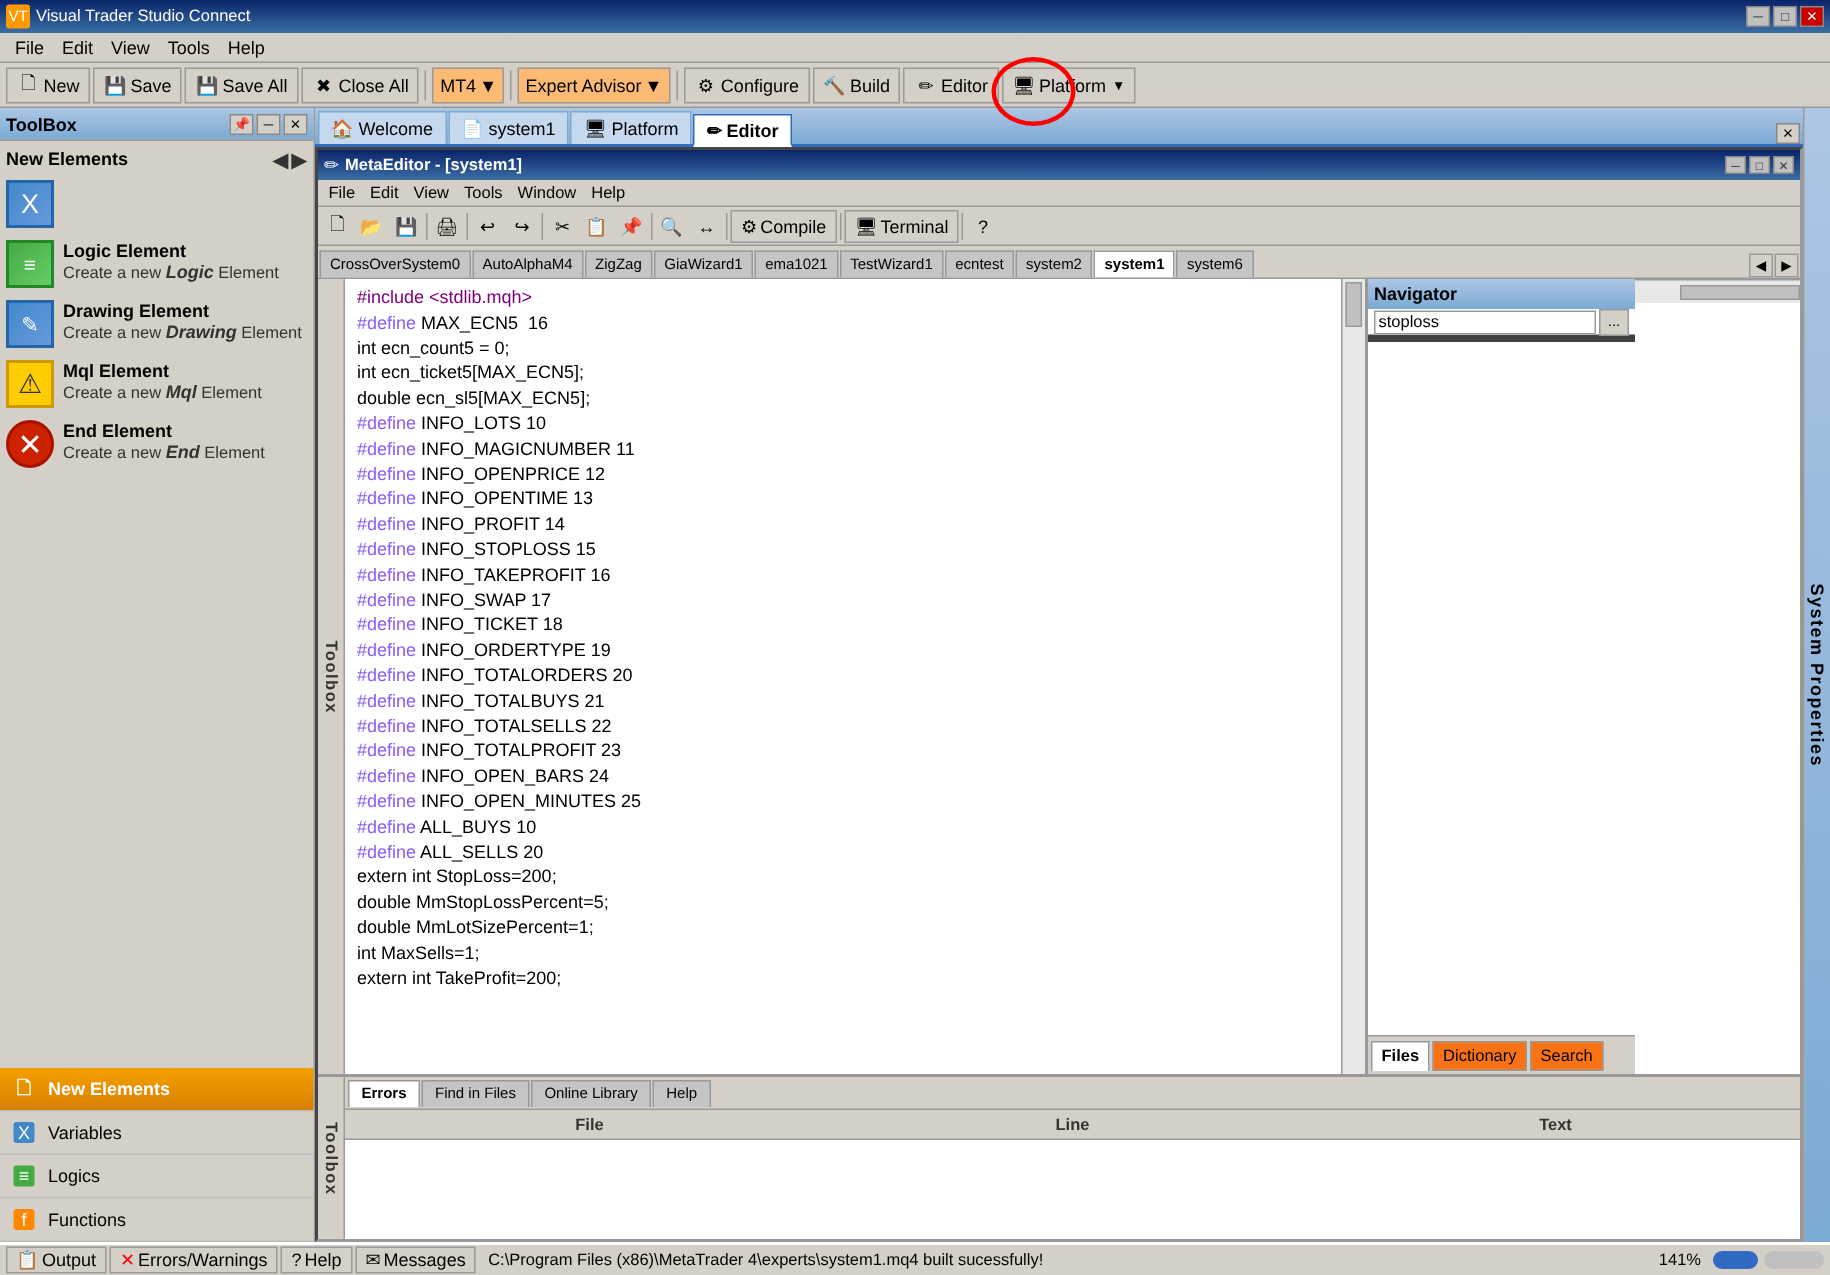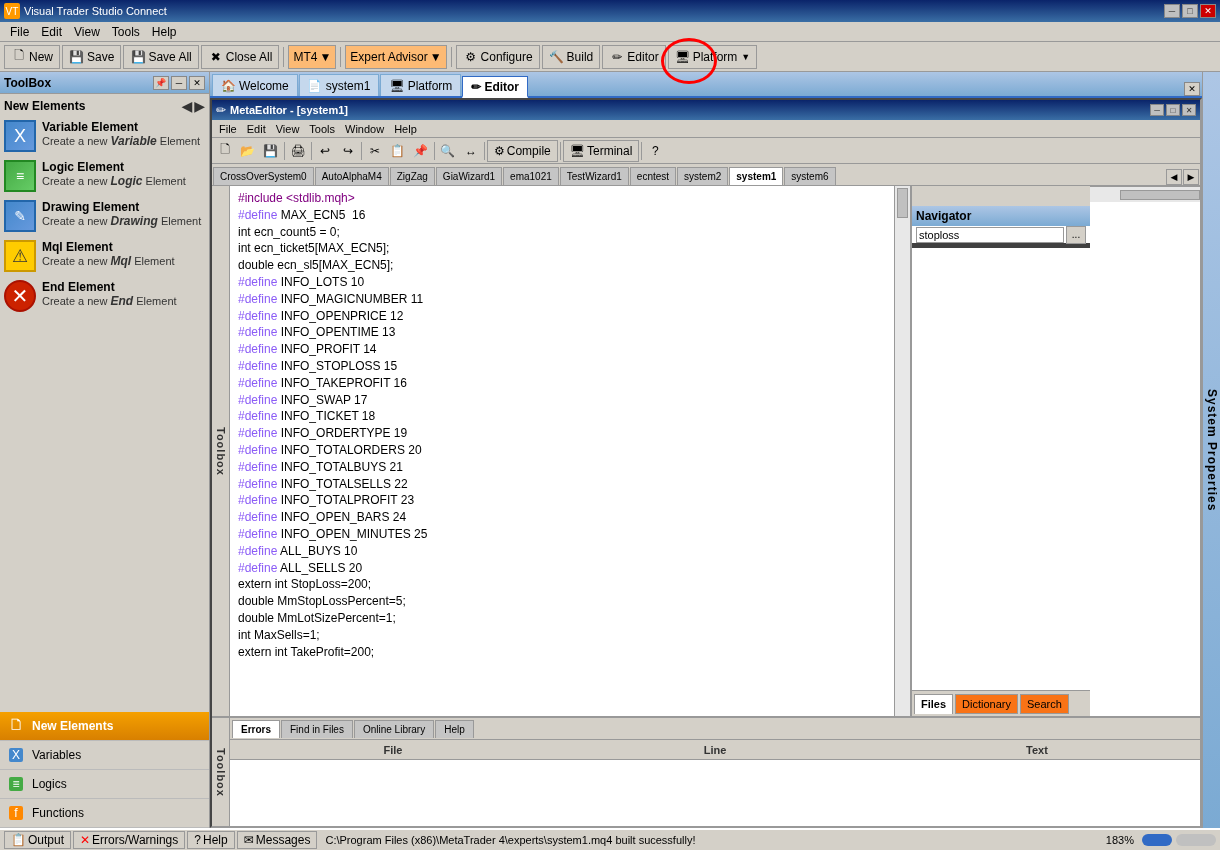--- a/index.html
+++ b/index.html
@@ -202,21 +202,21 @@
     .scrollbar-v { width: 16px; background: #e8e8e8; border-left: 1px solid #999; }
 
     
     .navigator-panel {
       width: 180px; min-width: 180px; border-left: 2px solid #999;
       display: flex; flex-direction: column; background: #d4d0c8;
     }
     .nav-panel-header {
       background: linear-gradient(to bottom, #adc6e5, #7baad3);
       padding: 2px 4px; font-weight: bold; height: 20px;
-      display: flex; align-items: center; margin-top: 20px;
+      display: flex; align-items: center;
     }
     .nav-panel-search {
       display: flex; align-items: center; gap: 2px;
       padding: 2px 4px; background: white; border-bottom: 5px solid #404040;
       height: 22px;
     }
     .nav-panel-search input {
       flex: 1; border: 1px solid #999; font-size: 11px; padding: 1px 2px;
     }
     .nav-panel-body { flex: 1; background: white; overflow: auto; }
@@ -382,24 +382,20 @@
         <span class="section-title">New Elements</span>
         <div style="display:flex;gap:2px;">
           <span class="collapse-arrow">◀</span>
           <span class="collapse-arrow">▶</span>
         </div>
       </div>
 
       <div class="element-item">
         <div class="element-icon">
           <div class="var-icon">X</div>
-        </div>
-        <div class="element-text">
-          <div class="element-name">Variable Element</div>
-          <div class="element-desc">Create a new <em>Variable</em> Element</div>
         </div>
       </div>
 
       <div class="element-item">
         <div class="element-icon">
           <div class="logic-icon">≡</div>
         </div>
         <div class="element-text">
           <div class="element-name">Logic Element</div>
           <div class="element-desc">Create a new <em>Logic</em> Element</div>
@@ -674,18 +670,18 @@
     <div class="status-tab">
       <span>?</span>
       <span>Help</span>
     </div>
     <div class="status-tab">
       <span>✉</span>
       <span>Messages</span>
     </div>
   </div>
   <span class="status-msg">C:\Program Files (x86)\MetaTrader 4\experts\system1.mq4 built sucessfully!</span>
-  <span style="margin-right:8px;font-size:11px;">183%</span>
+  <span style="margin-right:8px;font-size:11px;">141%</span>
   <div style="display:flex;align-items:center;gap:4px;">
     <div style="width:30px;height:12px;background:#316ac5;border-radius:6px;"></div>
     <div style="width:40px;height:12px;background:#c0c0c0;border-radius:6px;"></div>
   </div>
 </div>
 
 </body></html>

